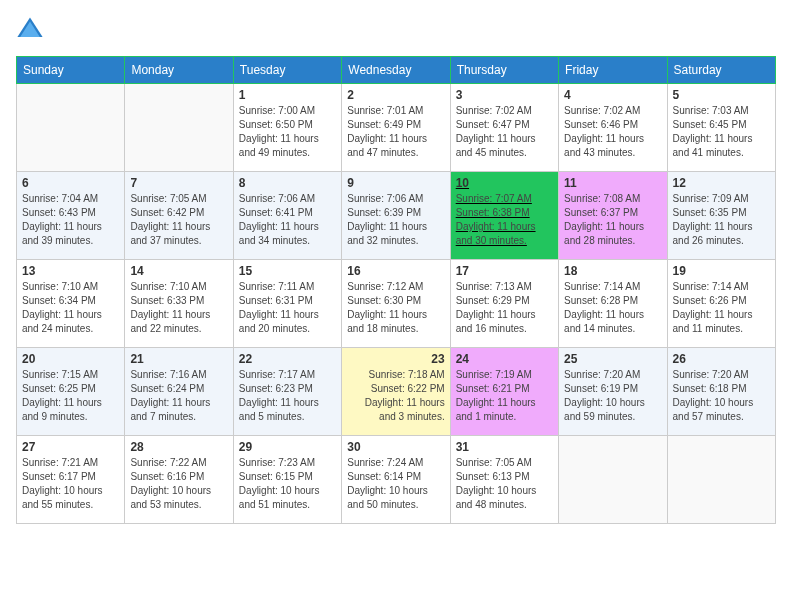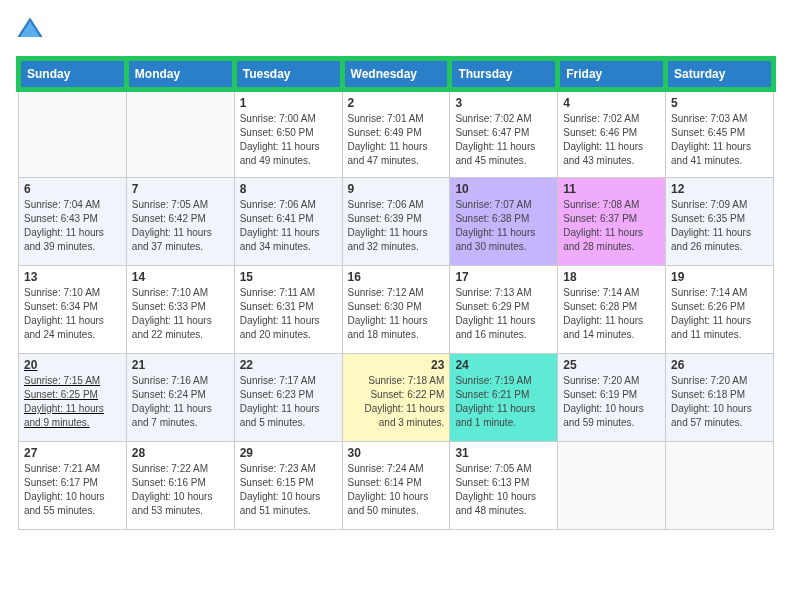--- a/index.html
+++ b/index.html
@@ -51,22 +51,22 @@
       width: 100%;
       border-collapse: collapse;
       font-size: 11px;
     }
     .calendar th {
       background-color: #2a7fc9;
       color: #fff;
       text-align: left;
       padding: 6px 6px;
       font-size: 12px;
-      font-weight: bold;
-      border: 5px solid #22c55e;
+      font-weight: normal;
+      border: 1px solid #22c55e;
     }
     .calendar td {
       border: 1px solid #ccc;
       vertical-align: top;
       padding: 4px 5px;
       width: calc(100% / 7);
       height: 88px;
       background: #fff;
     }
     .calendar td.empty {
@@ -175,21 +175,21 @@
           <div class="day-info">Sunrise: 7:06 AM
 Sunset: 6:41 PM
 Daylight: 11 hours and 34 minutes.</div>
         </td>
         <td style="background: rgb(240, 245, 251);">
           <div class="day-number">9</div>
           <div class="day-info">Sunrise: 7:06 AM
 Sunset: 6:39 PM
 Daylight: 11 hours and 32 minutes.</div>
         </td>
-        <td style="background: #c4b5fd;">
+        <td style="background: #22c55e; text-decoration: underline;">
           <div class="day-number">10</div>
           <div class="day-info">Sunrise: 7:07 AM
 Sunset: 6:38 PM
 Daylight: 11 hours and 30 minutes.</div>
         </td>
         <td style="background: #f0abfc;">
           <div class="day-number">11</div>
           <div class="day-info">Sunrise: 7:08 AM
 Sunset: 6:37 PM
 Daylight: 11 hours and 28 minutes.</div>
@@ -239,21 +239,21 @@
 Daylight: 11 hours and 14 minutes.</div>
         </td>
         <td>
           <div class="day-number">19</div>
           <div class="day-info">Sunrise: 7:14 AM
 Sunset: 6:26 PM
 Daylight: 11 hours and 11 minutes.</div>
         </td>
       </tr>
       <tr class="week-row">
-        <td style="background: rgb(240, 245, 251); text-decoration: underline;">
+        <td style="background: rgb(240, 245, 251);">
           <div class="day-number">20</div>
           <div class="day-info">Sunrise: 7:15 AM
 Sunset: 6:25 PM
 Daylight: 11 hours and 9 minutes.</div>
         </td>
         <td style="background: rgb(240, 245, 251);">
           <div class="day-number">21</div>
           <div class="day-info">Sunrise: 7:16 AM
 Sunset: 6:24 PM
 Daylight: 11 hours and 7 minutes.</div>
@@ -263,21 +263,21 @@
           <div class="day-info">Sunrise: 7:17 AM
 Sunset: 6:23 PM
 Daylight: 11 hours and 5 minutes.</div>
         </td>
         <td style="background: #fef9c3; text-align: right;">
           <div class="day-number">23</div>
           <div class="day-info">Sunrise: 7:18 AM
 Sunset: 6:22 PM
 Daylight: 11 hours and 3 minutes.</div>
         </td>
-        <td style="background: #5eead4;">
+        <td style="background: #f0abfc;">
           <div class="day-number">24</div>
           <div class="day-info">Sunrise: 7:19 AM
 Sunset: 6:21 PM
 Daylight: 11 hours and 1 minute.</div>
         </td>
         <td style="background: rgb(240, 245, 251);">
           <div class="day-number">25</div>
           <div class="day-info">Sunrise: 7:20 AM
 Sunset: 6:19 PM
 Daylight: 10 hours and 59 minutes.</div>

